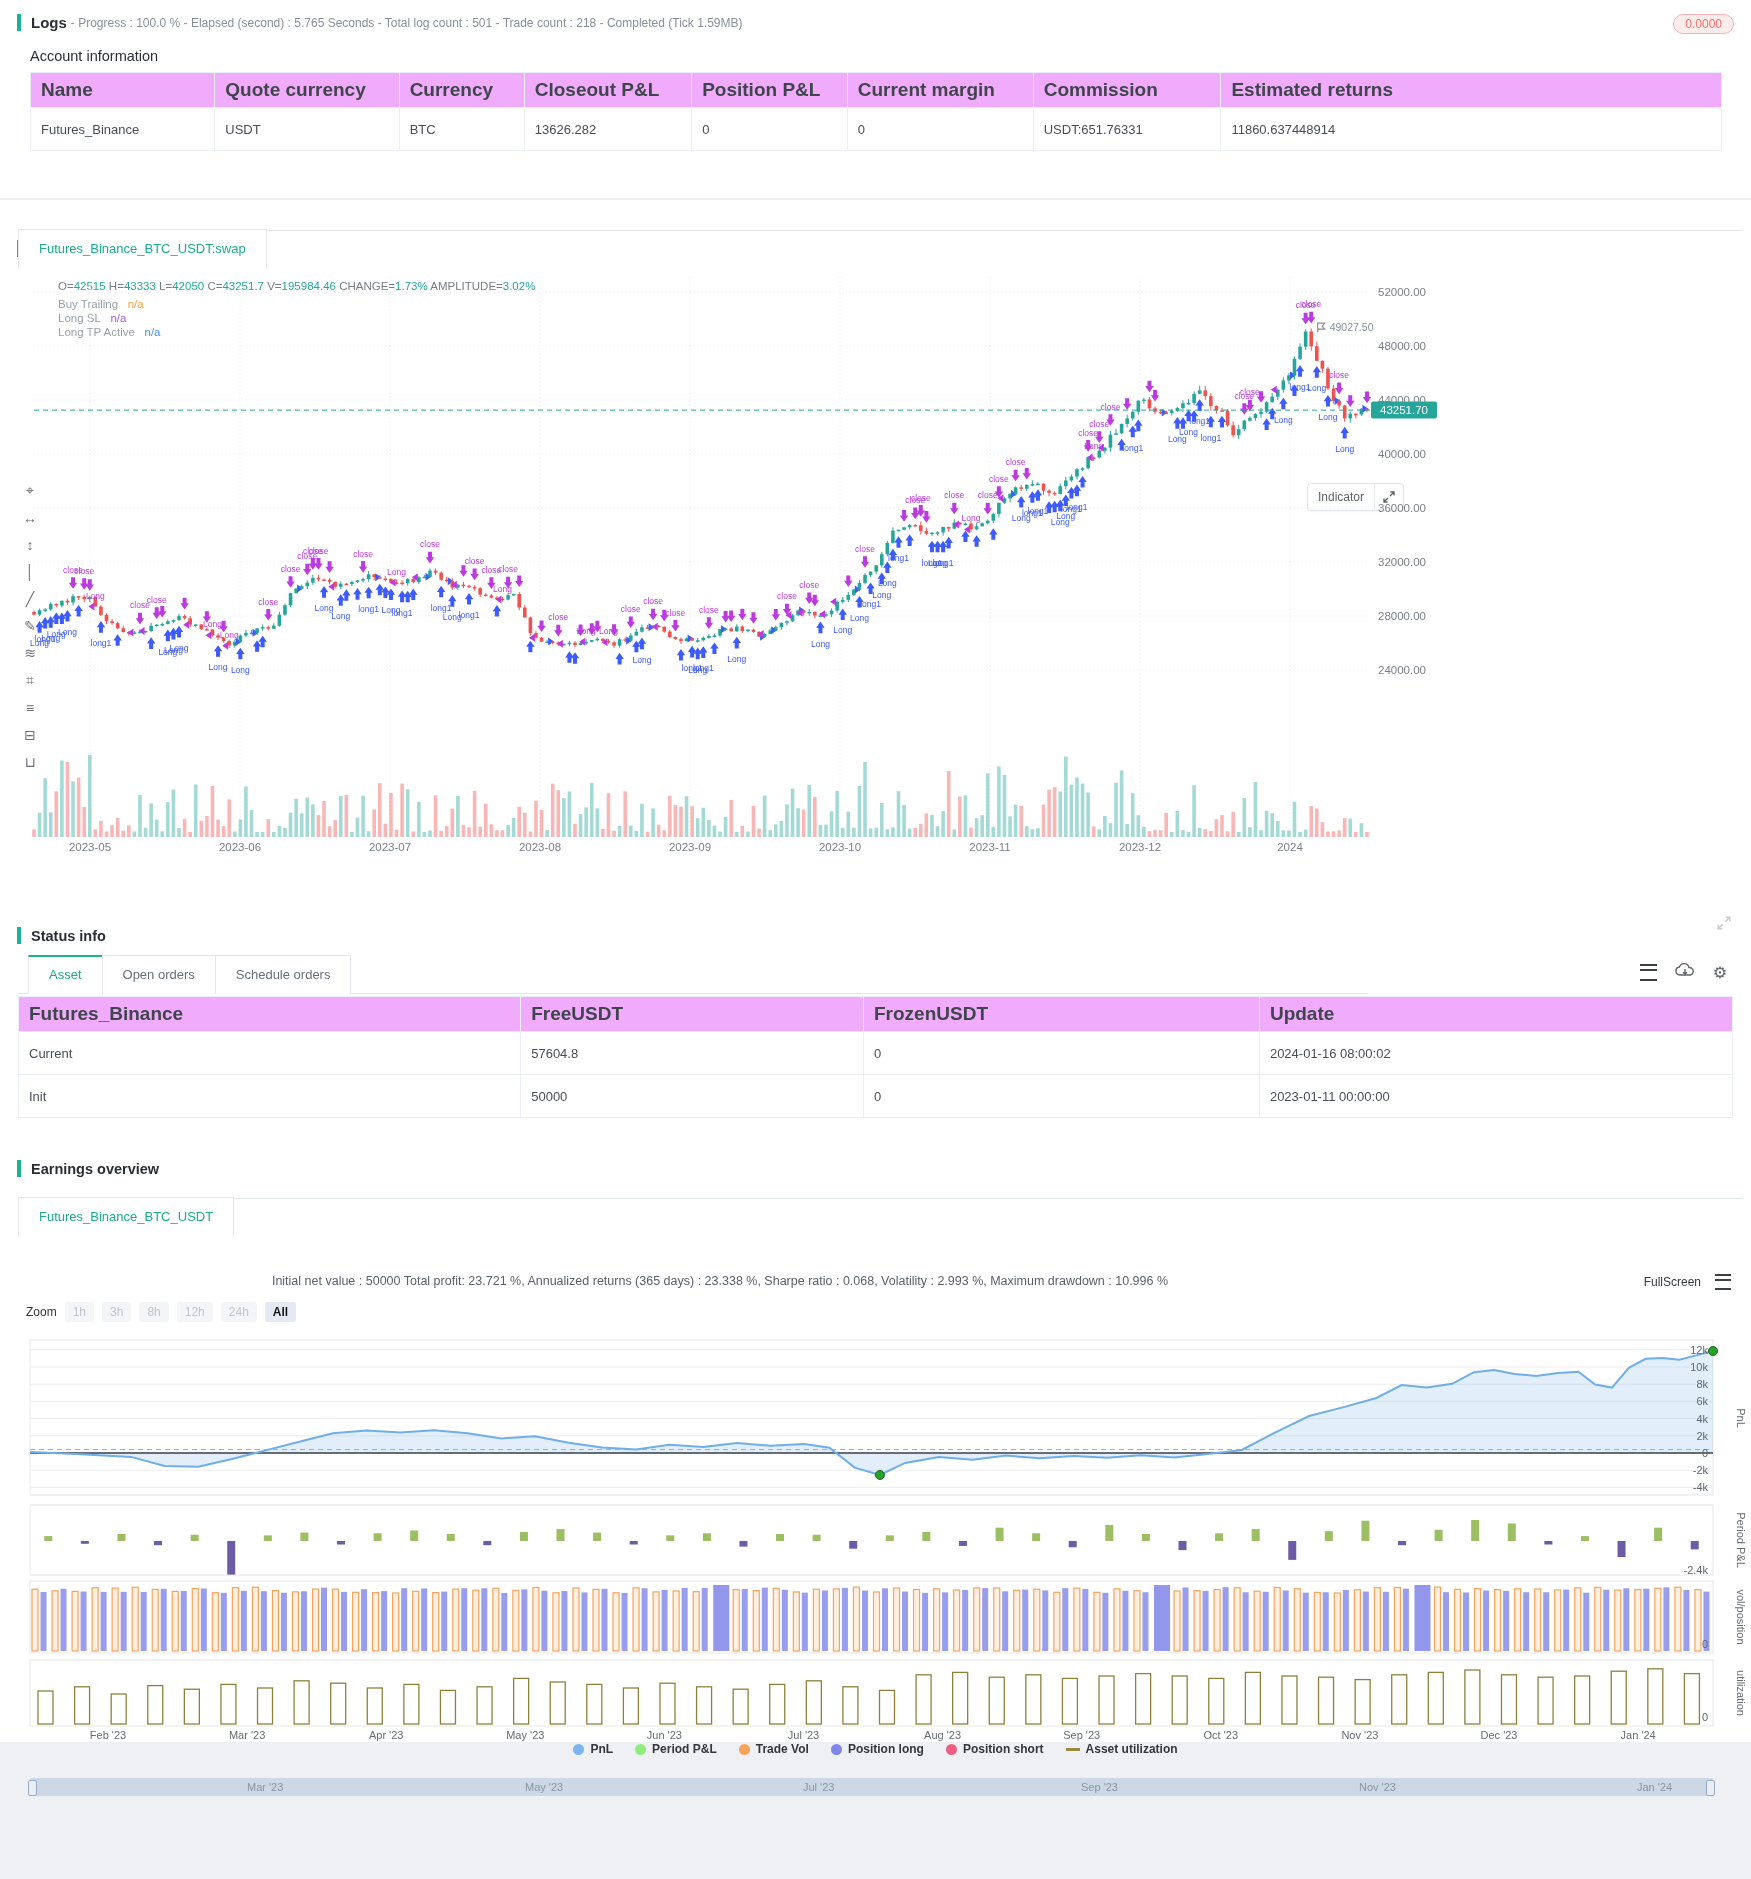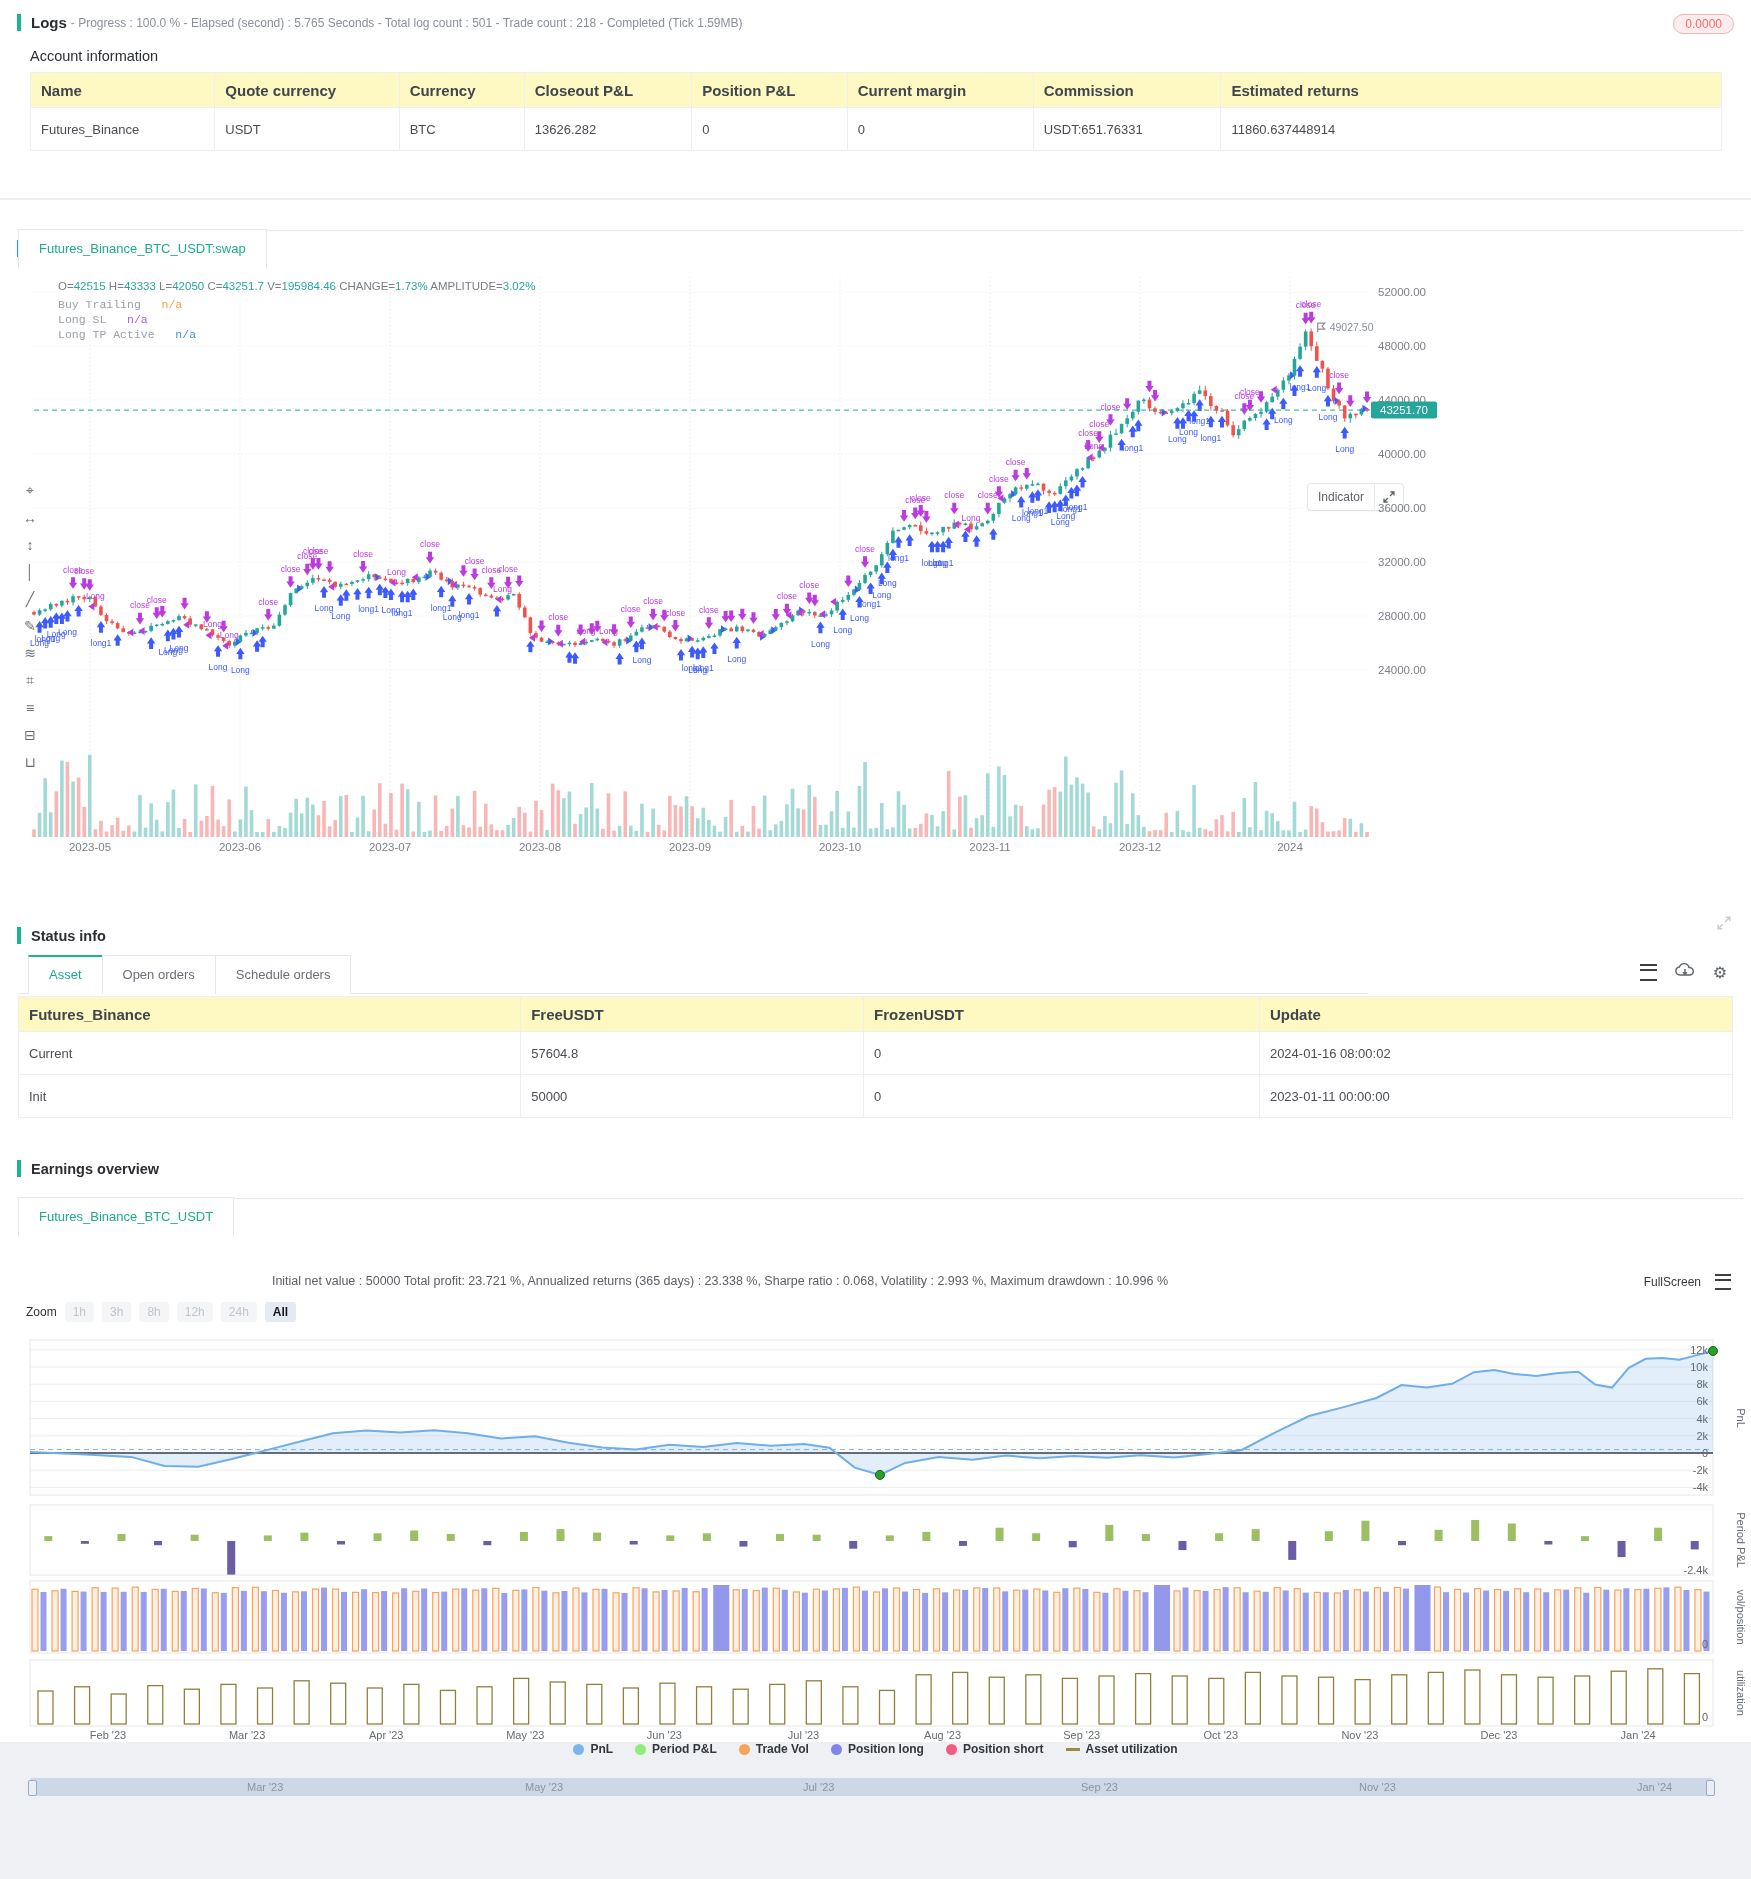--- a/index.html
+++ b/index.html
@@ -14,21 +14,21 @@
   .accent{width:4px;height:17px;background:#1bb394;margin-right:10px;flex:none;}
   .sec-title{font-size:15px;font-weight:bold;color:#2b2e33;}
   .muted{color:#8a9099;font-size:12px;}
   
   #logs-bar{position:absolute;top:14px;left:17px;right:17px;display:flex;align-items:center;}
   #logs-badge{position:absolute;right:0;top:0;border:1px solid #f3b4b4;background:#fdecec;color:#f56c6c;
       font-size:12px;padding:2px 11px;border-radius:11px;}
   
   table.grid{border-collapse:collapse;width:100%;table-layout:fixed;}
   table.grid th,table.grid td{border:1px solid #ebeef5;text-align:left;padding:0 10px;overflow:hidden;white-space:nowrap;}
-  table.grid th{background:#fef9c3;font-size:15px;color:#40454c;height:34px;font-weight:bold;}
+  table.grid th{background:#f0abfc;font-size:19px;color:#40454c;height:34px;font-weight:bold;}
   table.grid td{font-size:13px;color:#494d53;height:42px;}
   
   .tabs{display:flex;align-items:flex-end;border-bottom:1px solid #e4e7ed;padding-left:10px;}
   .tab{height:38px;line-height:38px;padding:0 20px;background:#fff;border:1px solid #e4e7ed;border-bottom:none;
        font-size:13px;color:#6a6f77;margin-right:-1px;position:relative;top:1px;}
   .tab.active{color:#1cab8f;border-top:2px solid #1bb394;height:37px;line-height:35px;}
   .tab.single{color:#1cab8f;border-top:1px solid #e4e7ed;}
   
   .ohlc{font-size:11.5px;color:#787d85;}
   .ohlc b{color:#26a69a;font-weight:normal;}
@@ -130,21 +130,21 @@
       <span>╱</span>
       <span>✎</span>
       <span>≋</span>
       <span>⌗</span>
       <span>≡</span>
       <span>⊟</span>
       <span>⊔</span>
     </div>
 
   <div style="position:absolute;top:80px;left:58px;" id="ohlc-line" class="ohlc"><span>O=<b>42515 </b></span><span>H=<b>43333 </b></span><span>L=<b>42050 </b></span><span>C=<b>43251.7 </b></span><span>V=<b>195984.46 </b></span><span>CHANGE=<b>1.73% </b></span><span>AMPLITUDE=<b>3.02% </b></span></div>
-  <div style="position:absolute;top:96px;left:58px;font-family:Liberation Mono, monospace;" id="overlay-lines">
+  <div style="position:absolute;top:96px;left:58px;" id="overlay-lines">
       <div class="ovl-row">Buy Trailing&nbsp;&nbsp;&nbsp;<span style="color:#f2a33c">n/a</span></div>
       <div class="ovl-row">Long SL&nbsp;&nbsp;&nbsp;<span style="color:#a55eea">n/a</span></div>
       <div class="ovl-row">Long TP Active&nbsp;&nbsp;&nbsp;<span style="color:#4a8fe8">n/a</span></div>
     </div>
 
   <div id="indicator-btn">
     <span class="lbl">Indicator</span>
     <span class="exp">
       <svg width="12" height="12" viewBox="0 0 12 12">
           <g stroke="#5f6368" stroke-width="1.3" fill="none">

